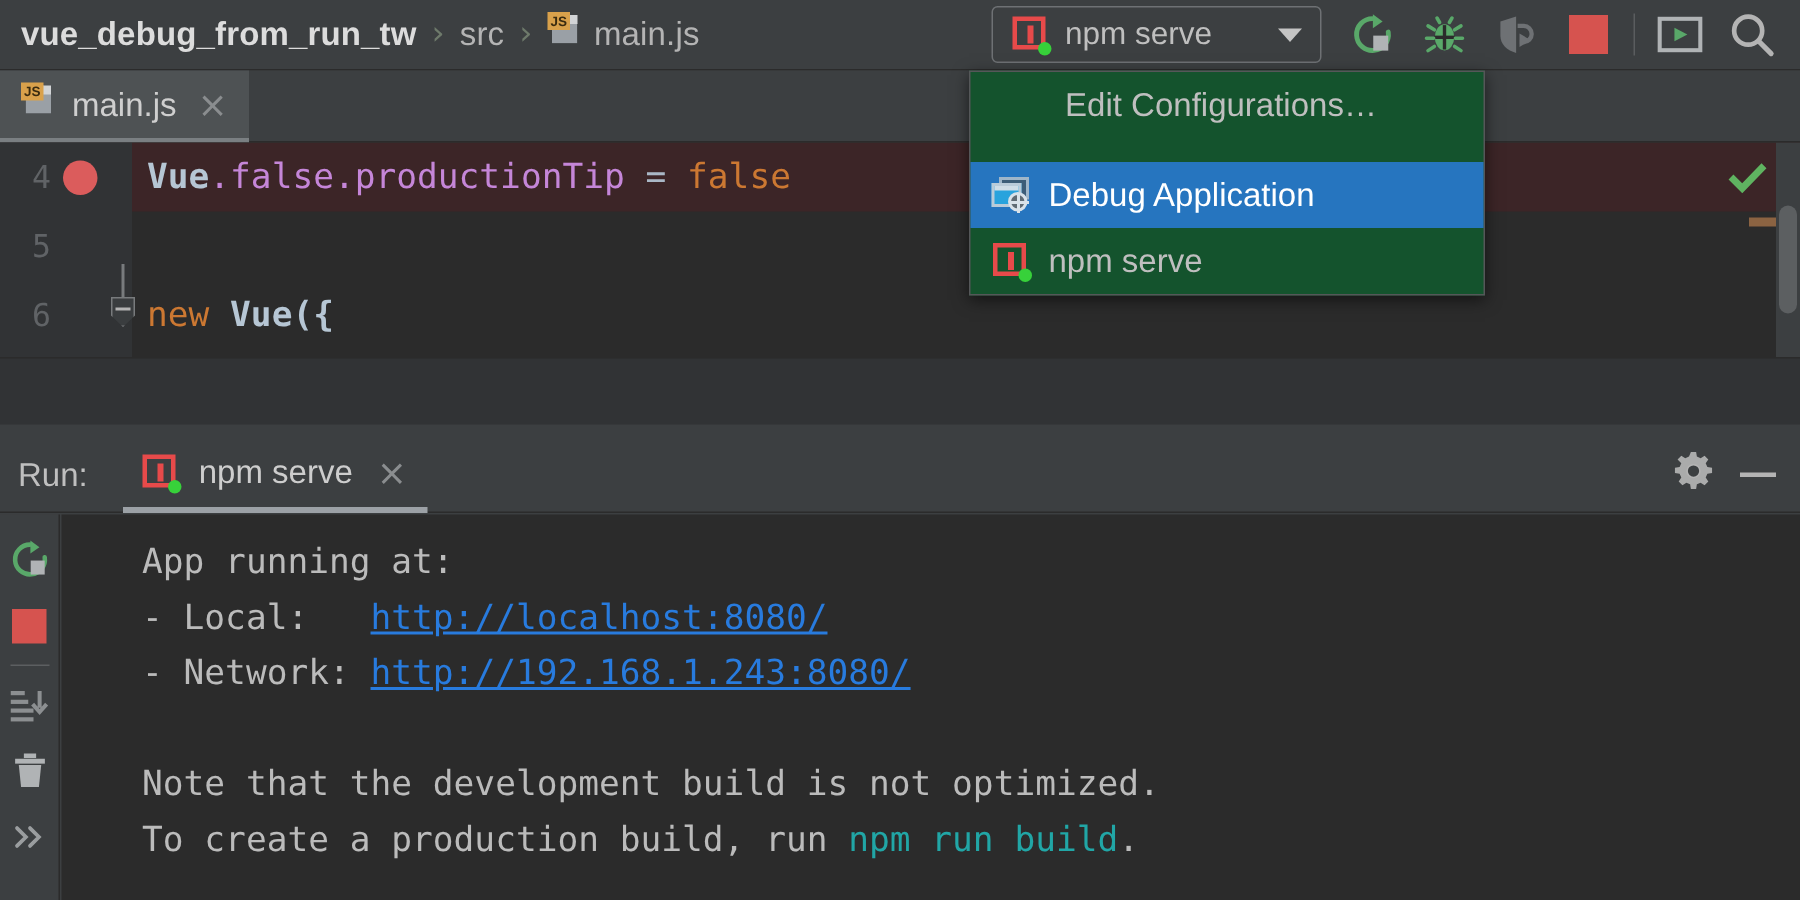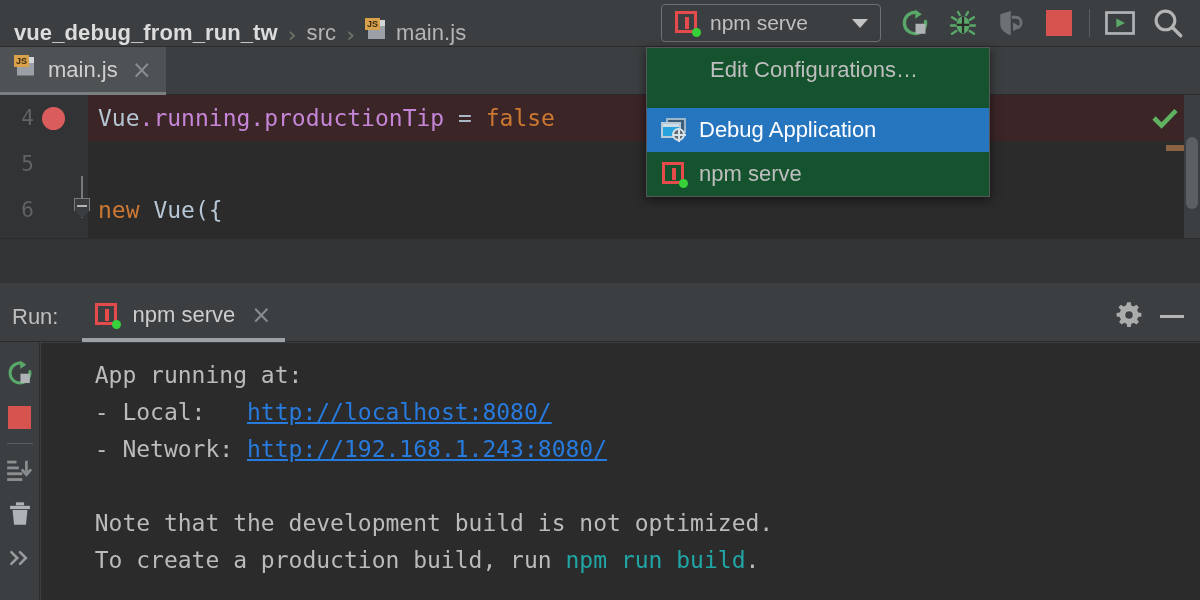--- a/index.html
+++ b/index.html
@@ -12,21 +12,21 @@
   }
   #app { position: relative; width: 1200px; height: 600px; }
 
   
   .topbar {
     position: absolute; left: 0; top: 0; width: 1200px; height: 47px;
     background: #3c3f41;
     border-bottom: 1px solid #2b2b2b;
     display: flex; align-items: center;
   }
-  .breadcrumb { display: flex; align-items: flex-end; padding-left: 14px; height: 100%; }
+  .breadcrumb { display: flex; align-items: center; padding-left: 14px; height: 100%; }
   .crumb {
     font-size: 22px; color: #b4b4b4; letter-spacing: 0.1px;
     display: flex; align-items: center; gap: 7px;
   }
   .crumb.project { font-weight: bold; color: #dcdcdc; font-size: 22px; }
   .crumb-sep {
     color: #6e7a6b; font-size: 22px; margin: 0 10px; line-height: 1;
     font-family: "DejaVu Sans", sans-serif;
   }
   .js-badge { position: relative; width: 24px; height: 26px; flex: 0 0 24px; }
@@ -187,21 +187,21 @@
   }
   .code-area { position: absolute; left: 88px; top: 0; right: 0; height: 100%; }
   .code-line {
     position: absolute; left: 0; right: 0; height: 46px;
     display: flex; align-items: center;
     padding-left: 10px;
     font-family: "DejaVu Sans Mono", monospace;
     font-size: 23px; white-space: pre;
   }
   .code-line.hl { background: #3c2527; }
-  .c-default { color: #b6c6d4; }
+  .c-default { color: #b6c6d4; font-weight: bold; }
   .c-prop { color: #c586d8; }
   .c-kw { color: #cc7832; }
   .c-op { color: #a9b7c6; }
   .checkmark {
     position: absolute; right: 22px; top: 12px; width: 26px; height: 22px;
     z-index: 5;
   }
   .scroll-track {
     position: absolute; right: 0; top: 0; width: 16px; height: 100%;
     background: #3c3f41;
@@ -369,21 +369,21 @@
         <span class="ln">6</span>
       </div>
       <span class="fold-marker" style="top:103px;">
         <span class="stem"></span>
           <span class="box"></span>
           <span class="minus"></span>
       </span>
     </div>
 
     <div class="code-area">
-      <div class="code-line hl" style="top:0px;"><span class="c-default">Vue</span><span class="c-prop">.running.productionTip</span><span class="c-op"> = </span><span class="c-kw">false</span></div>
+      <div class="code-line hl" style="top:0px;"><span class="c-default">Vue</span><span class="c-prop">.false.productionTip</span><span class="c-op"> = </span><span class="c-kw">false</span></div>
       <div class="code-line" style="top:46px;"></div>
       <div class="code-line" style="top:92px;"><span class="c-kw">new</span><span class="c-default"> Vue({</span></div>
     </div>
 
     <svg class="checkmark" viewBox="0 0 26 22">
       <path d="M2 11 9.5 18.5 24 3.5" fill="none" stroke="#5fb360" stroke-width="4.6" stroke-linecap="butt"></path>
     </svg>
     <div class="scroll-track">
       <div class="scroll-thumb"></div>
     </div>

